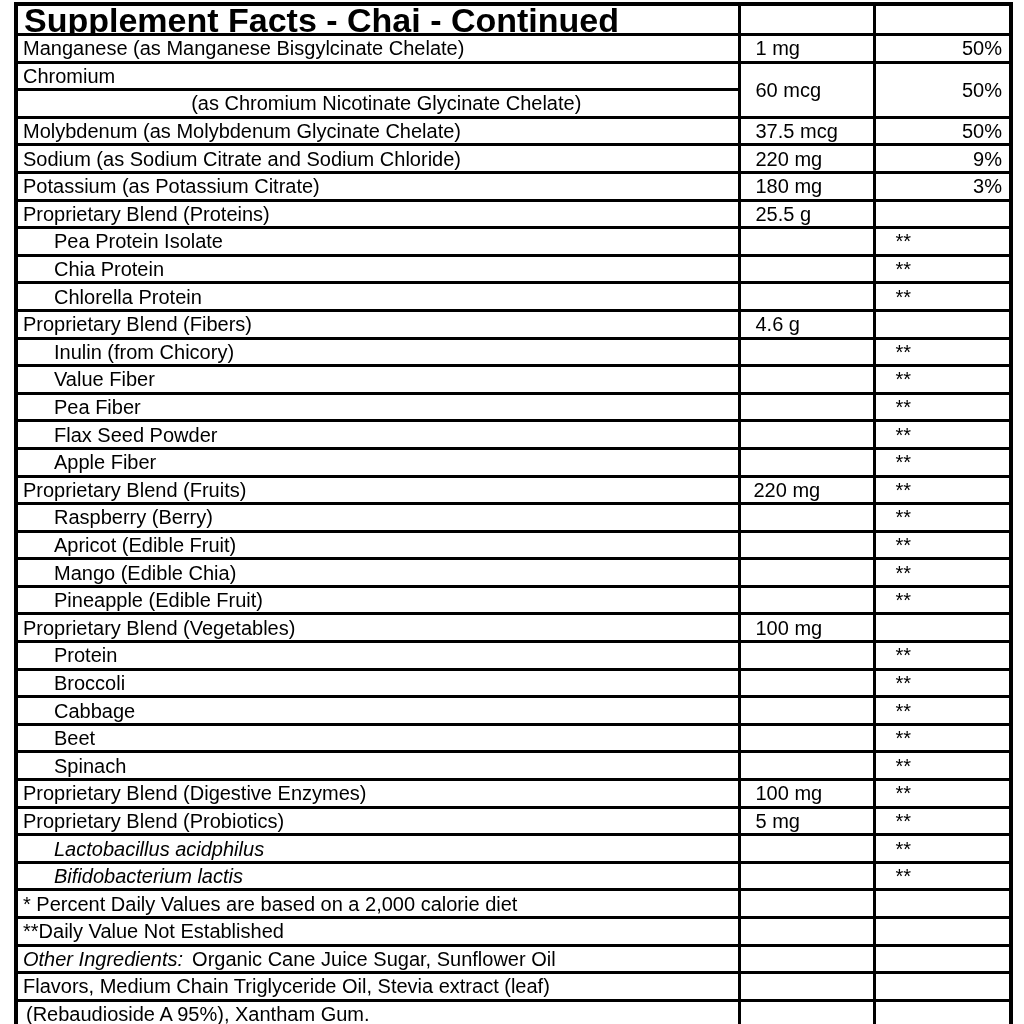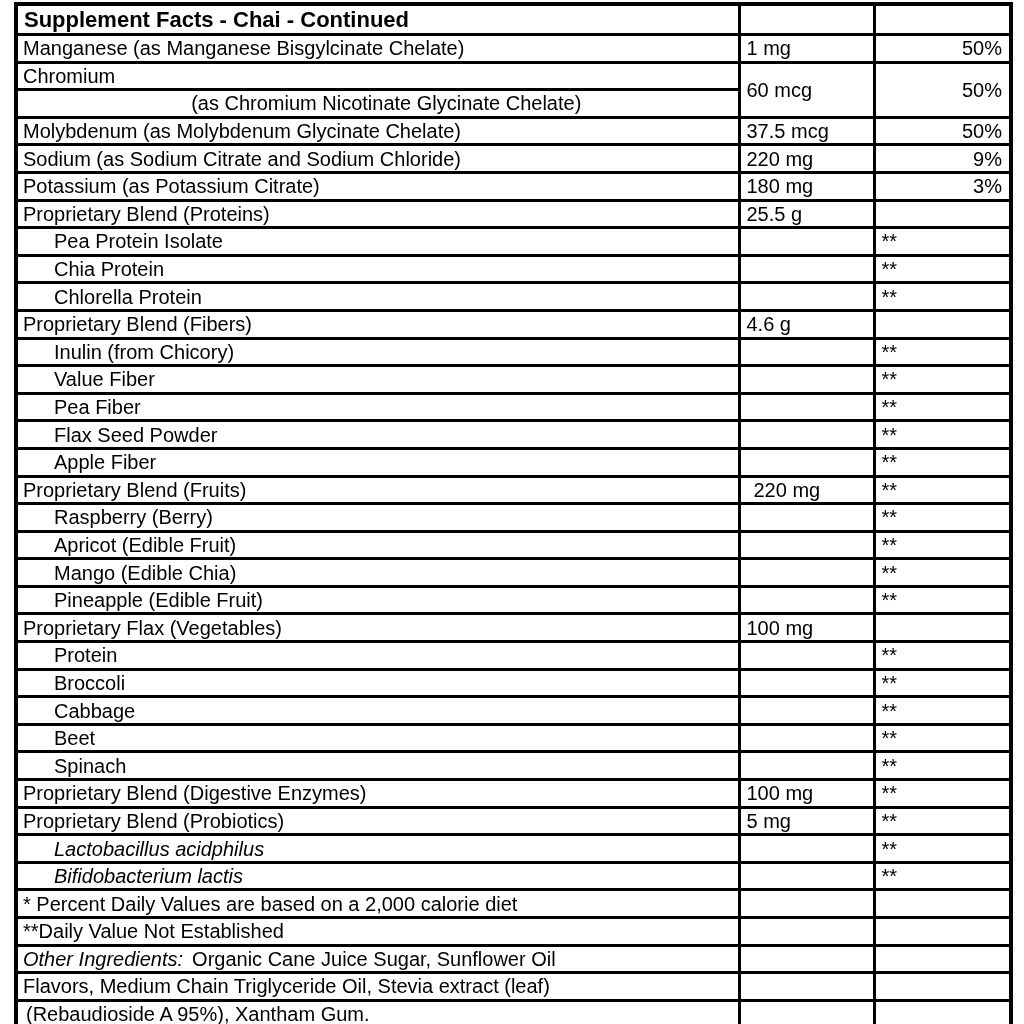--- a/index.html
+++ b/index.html
@@ -27,31 +27,31 @@
     font-size: 20px;
     line-height: 24px;
     color: #000;
     vertical-align: middle;
     white-space: nowrap;
     overflow: hidden;
     background: #ffffff;
   }
   td.title-cell {
     font-weight: bold;
-    font-size: 22px;
+    font-size: 34px;
     height: 27px;
     padding-left: 6px;
   }
   td.ind1   { padding-left: 36px; }
   td.ind-sm { padding-left: 22px; text-align: center; }
   td.pad-sm { padding-left: 8px; }
   td.italic { font-style: italic; }
-  td.amt     { padding-left: 6px; }
+  td.amt     { padding-left: 15px; }
   td.amt-pad { padding-left: 13px; }
-  td.dv      { padding-left: 6px; margin-top: 24px; }
+  td.dv      { padding-left: 20px; margin-top: 24px; }
   td.dv-right { text-align: right; padding-right: 7px; }
   .oi-label {
     font-weight: normal;
     font-style: italic;
     margin-right: 9px;
   }
 </style>
 </head>
 <body>
 
@@ -164,21 +164,21 @@
         <td class="name ind1">Mango (Edible Chia)</td>
         <td class="amt"></td>
         <td class="dv">**</td>
       </tr>
       <tr>
         <td class="name ind1">Pineapple (Edible Fruit)</td>
         <td class="amt"></td>
         <td class="dv">**</td>
       </tr>
       <tr>
-        <td class="name">Proprietary Flax (Vegetables)</td>
+        <td class="name">Proprietary Blend (Vegetables)</td>
         <td class="amt">100 mg</td>
         <td class="dv"></td>
       </tr>
       <tr>
         <td class="name ind1">Protein</td>
         <td class="amt"></td>
         <td class="dv">**</td>
       </tr>
       <tr>
         <td class="name ind1">Broccoli</td>

